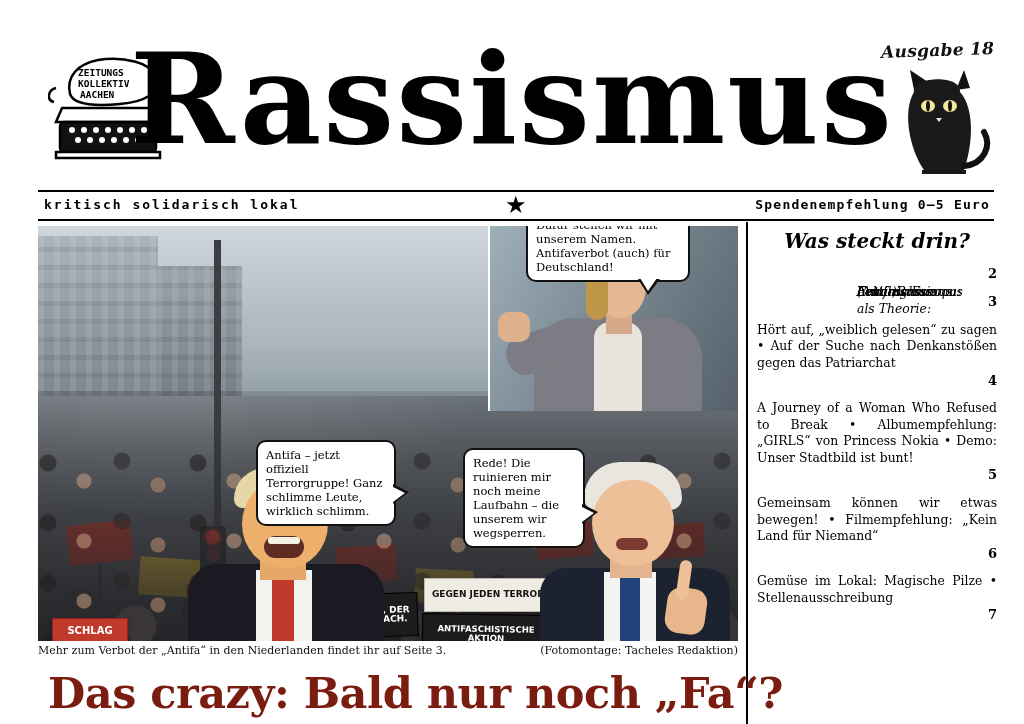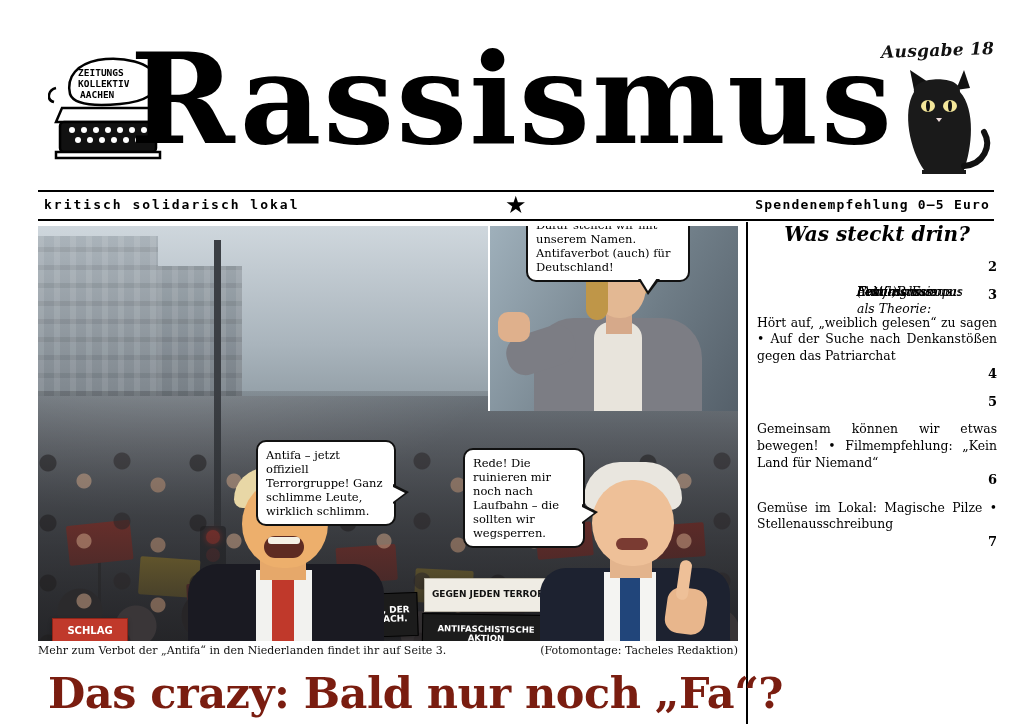--- a/index.html
+++ b/index.html
@@ -211,21 +211,21 @@
     font-size:43px;
     letter-spacing:-0.5px;
     color:#7a1d10;
     white-space:nowrap;
   }
 
   
   .toc { position:absolute; left:757px; top:0px; width:240px; }
   .toc-title {
     font-family:"DejaVu Serif", serif; font-style:italic; font-weight:bold;
-    font-size:20px; text-align:center; color:#000; margin:0 0 12px 0;
+    font-size:20px; text-align:center; color:#000; margin:7px 0 12px 0;
   }
   .toc-item {
     font-family:"DejaVu Serif", serif;
     font-size:12.4px; line-height:1.34; color:#000;
     margin-bottom:11px; text-align:justify;
   }
   .toc-item .cat { font-style:italic; }
   .toc-item .pg { display:block; text-align:right; font-weight:bold; font-size:13px; }
 </style>
 </head>
@@ -393,21 +393,21 @@
 
       <div class="bubble b-weidel">
         <span>Dafür stehen wir mit unserem Namen. Antifaverbot (auch) für Deutschland!</span>
         <span class="tail"></span><span class="tail2"></span>
       </div>
       <div class="bubble b-trump">
         <span>Antifa – jetzt offiziell Terrorgruppe! Ganz schlimme Leute, wirklich schlimm.</span>
         <span class="tail"></span><span class="tail2"></span>
       </div>
       <div class="bubble b-wilders">
-        <span>Rede! Die ruinieren mir noch nach Laufbahn – die sollten wir wegsperren.</span>
+        <span>Rede! Die ruinieren mir noch meine Laufbahn – die unserem wir wegsperren.</span>
         <span class="tail"></span><span class="tail2"></span>
       </div>
     </div>
 
     <div class="caption-row">
       <span>Mehr zum Verbot der „Antifa“ in den Niederlanden findet ihr auf Seite 3.</span>
       <span>(Fotomontage: Tacheles Redaktion)</span>
     </div>
 
     <div class="headline" style="color: rgb(122, 29, 16);">Das crazy: Bald nur noch „Fa“?</div>
@@ -424,21 +424,21 @@
         <span class="cat">Antifaschismus:</span>
         <span class="pg">3</span>
       </div>
 
       <div class="toc-item">
         <span class="cat">Feminismus:</span><span> Hört auf, „weiblich gelesen“ zu sagen • Auf der Suche nach Denkanstößen gegen das Patriarchat</span>
         <span class="pg">4</span>
       </div>
 
       <div class="toc-item">
-        <span class="cat">Feminismus:</span>
+        <span class="cat">Feminismus:</span><span> A Journey of a Woman Who Refused to Break • Albumempfehlung: „GIRLS“ von Princess Nokia • Demo: Unser Stadtbild ist bunt!</span>
         <span class="pg">5</span>
       </div>
 
       <div class="toc-item">
         <span class="cat">Festung Europa:</span><span> Gemeinsam können wir etwas bewegen! • Filmempfehlung: „Kein Land für Niemand“</span>
         <span class="pg">6</span>
       </div>
 
       <div class="toc-item">
         <span class="cat">(Anti-)Rassismus als Theorie:</span><span> Gemüse im Lokal: Magische Pilze • Stellenausschreibung</span>

